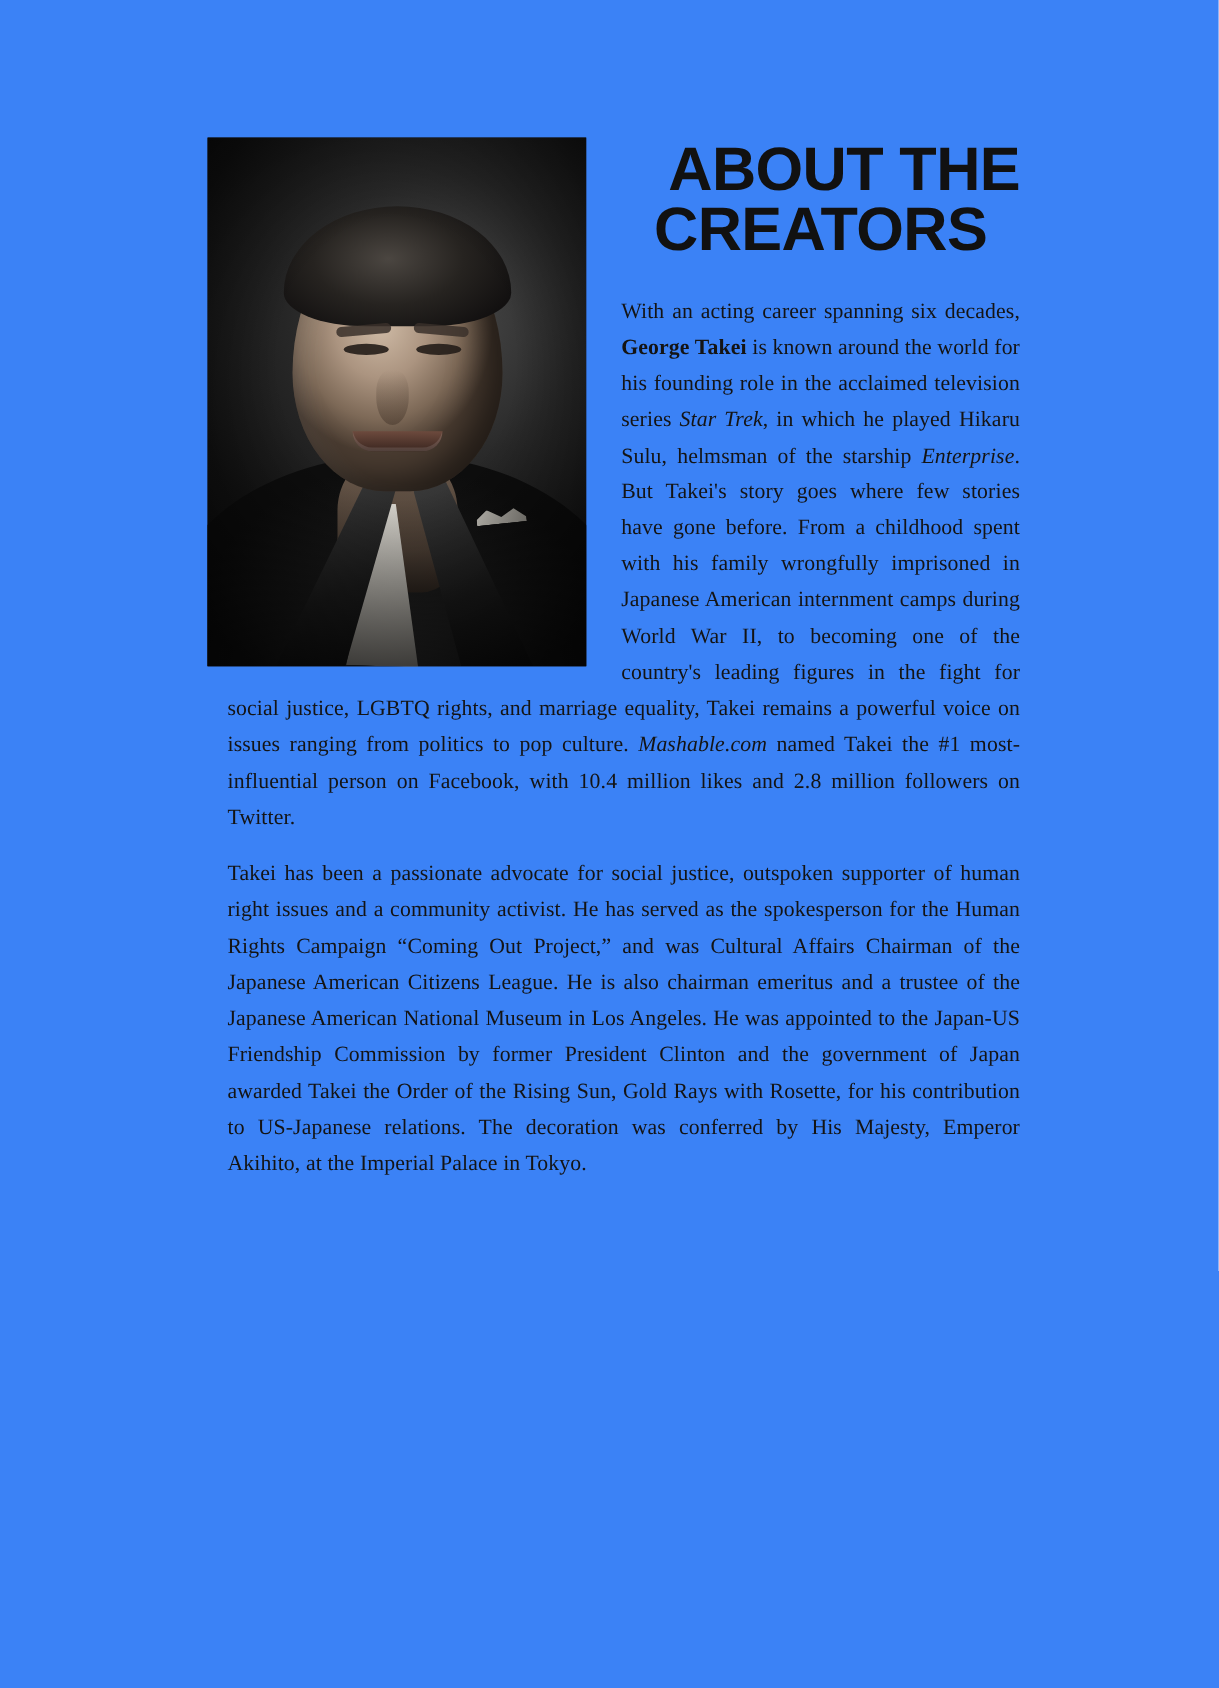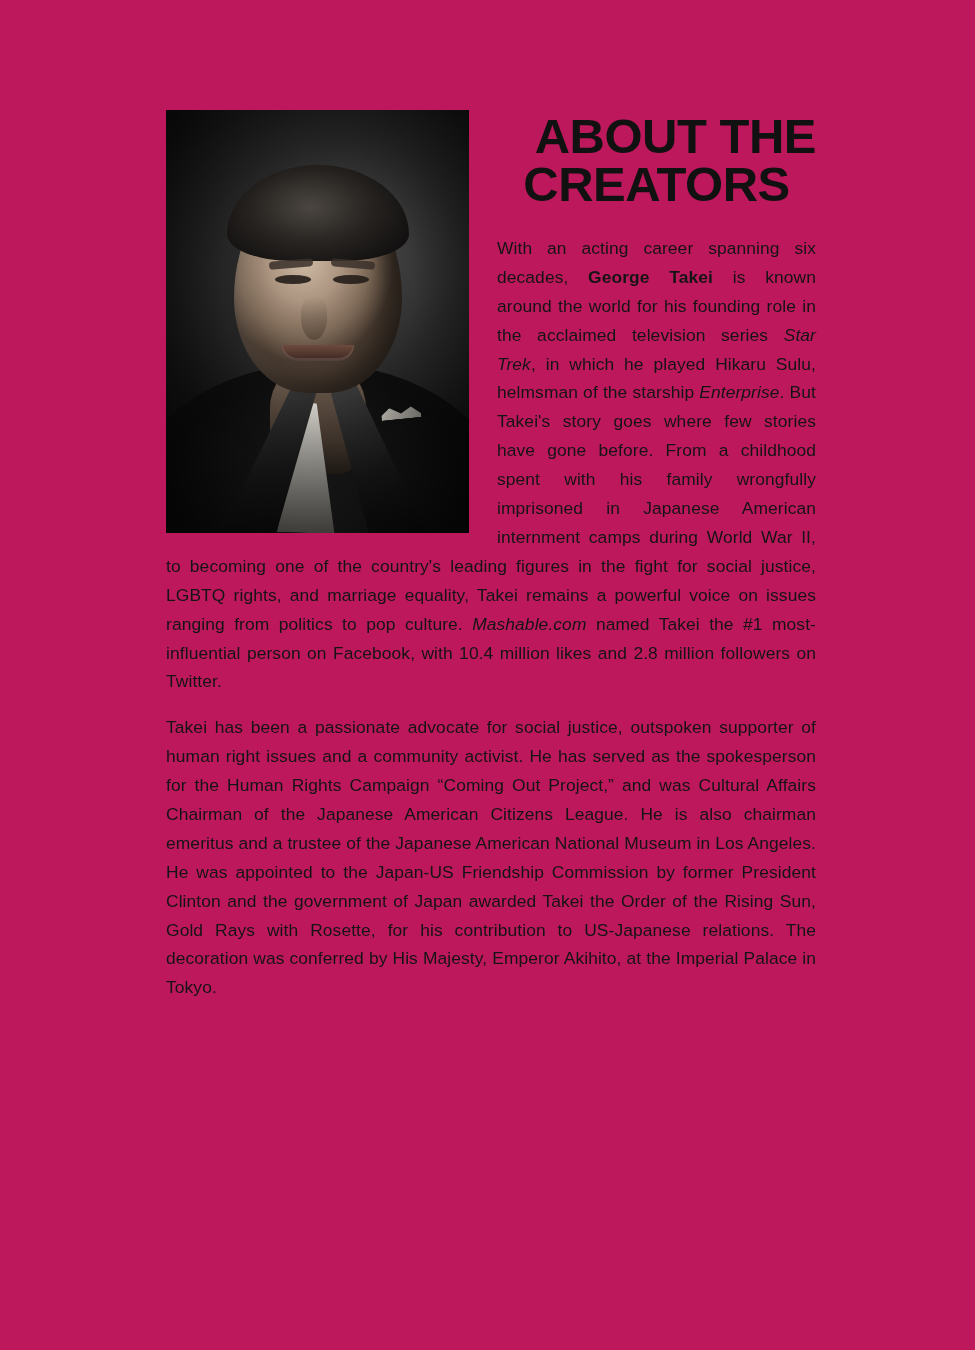--- a/index.html
+++ b/index.html
@@ -12,21 +12,21 @@
     height: 1350px;
     position: relative;
     font-family: "Liberation Serif", serif;
     color: #1a1a1a;
     overflow: hidden;
   }
 
   .page {
     position: absolute;
     inset: 0;
-    background: #be185d;
+    background: #3b82f6;
   }
 
   .content {
     position: absolute;
     left: 166px;
     top: 110px;
     width: 650px;
   }
 
   
@@ -186,26 +186,26 @@
     line-height: 0.98;
     letter-spacing: -0.5px;
     color: #111111;
     text-align: right;
     margin: 2px 0 26px 0;
   }
   .heading .l2 { display: block; text-align: center; }
 
   
   p.body {
-    font-family: Liberation Sans, sans-serif;
+    font-family: Liberation Serif, serif;
     font-size: 17.4px;
     line-height: 1.66;
     text-align: justify;
     text-justify: inter-word;
-    margin: 0 0 17px 0;
+    margin: 0 0 17px 16px;
     color: #141414;
     letter-spacing: .1px;
   }
   p.body.first { margin-top: 0; }
   .clearfix::after { content: ""; display: block; clear: both; }
   em { font-style: italic; }
   strong { font-weight: 700; }
 </style>
 </head>
 <body>

